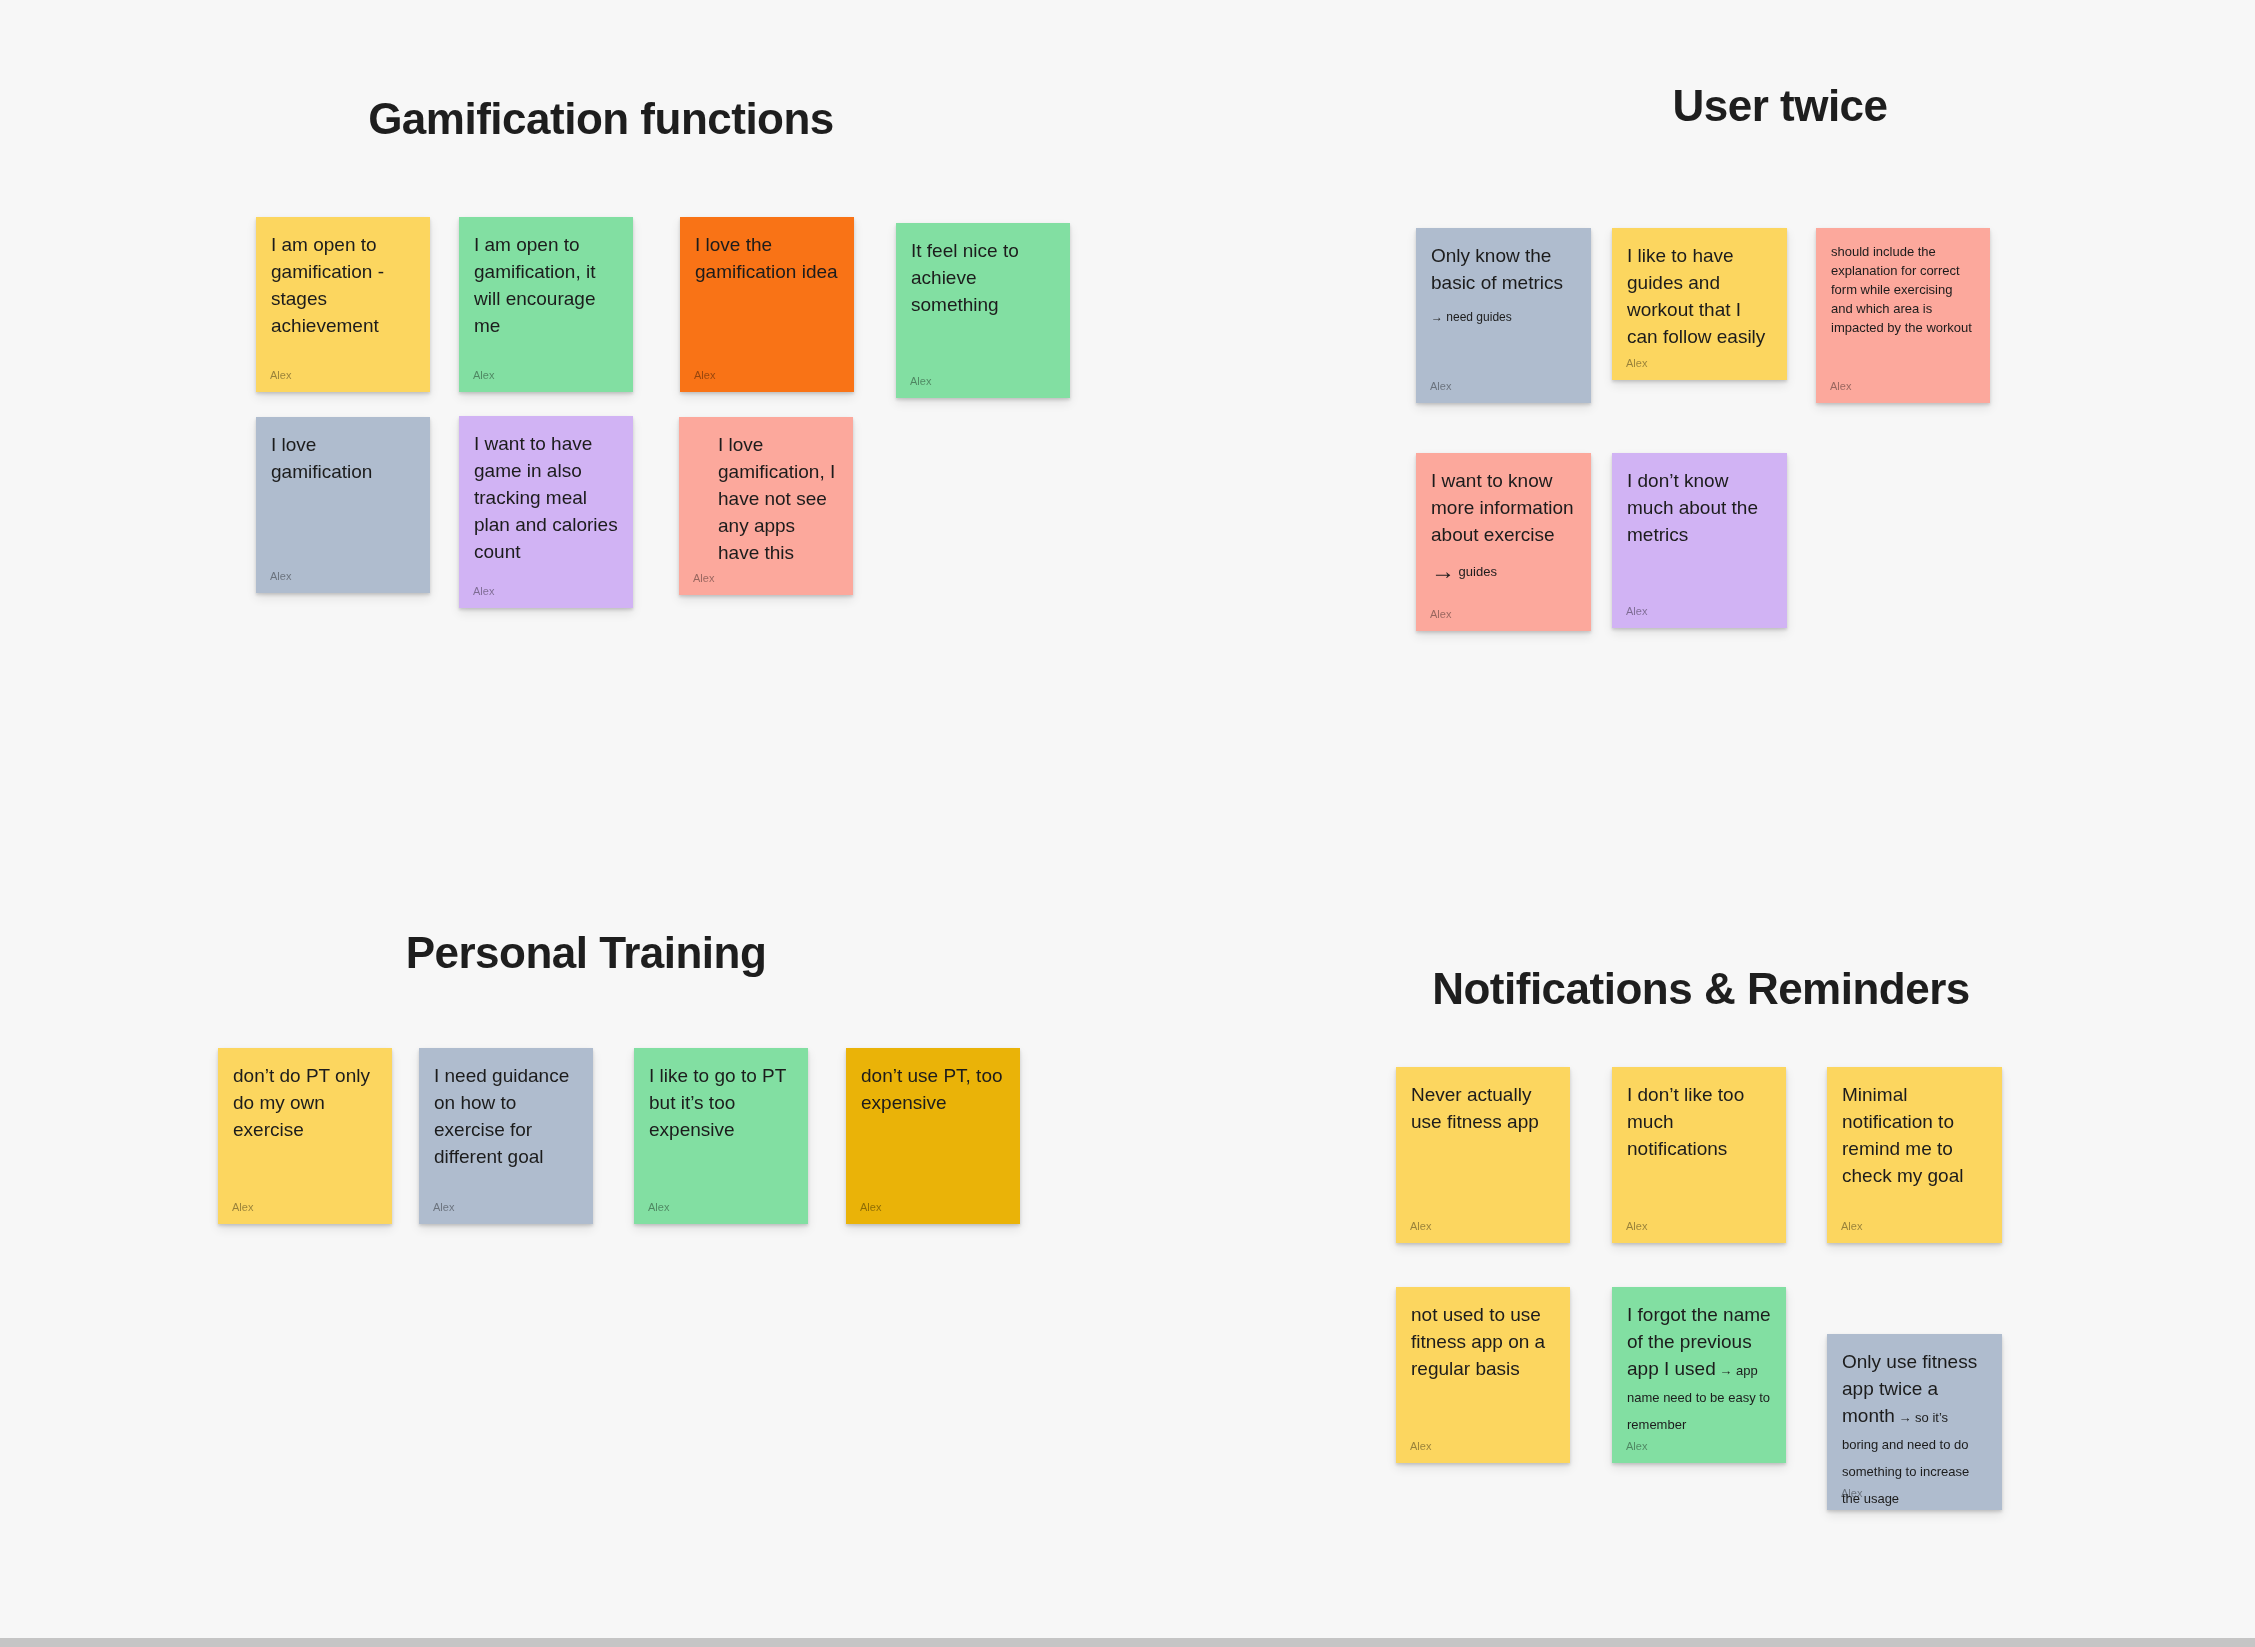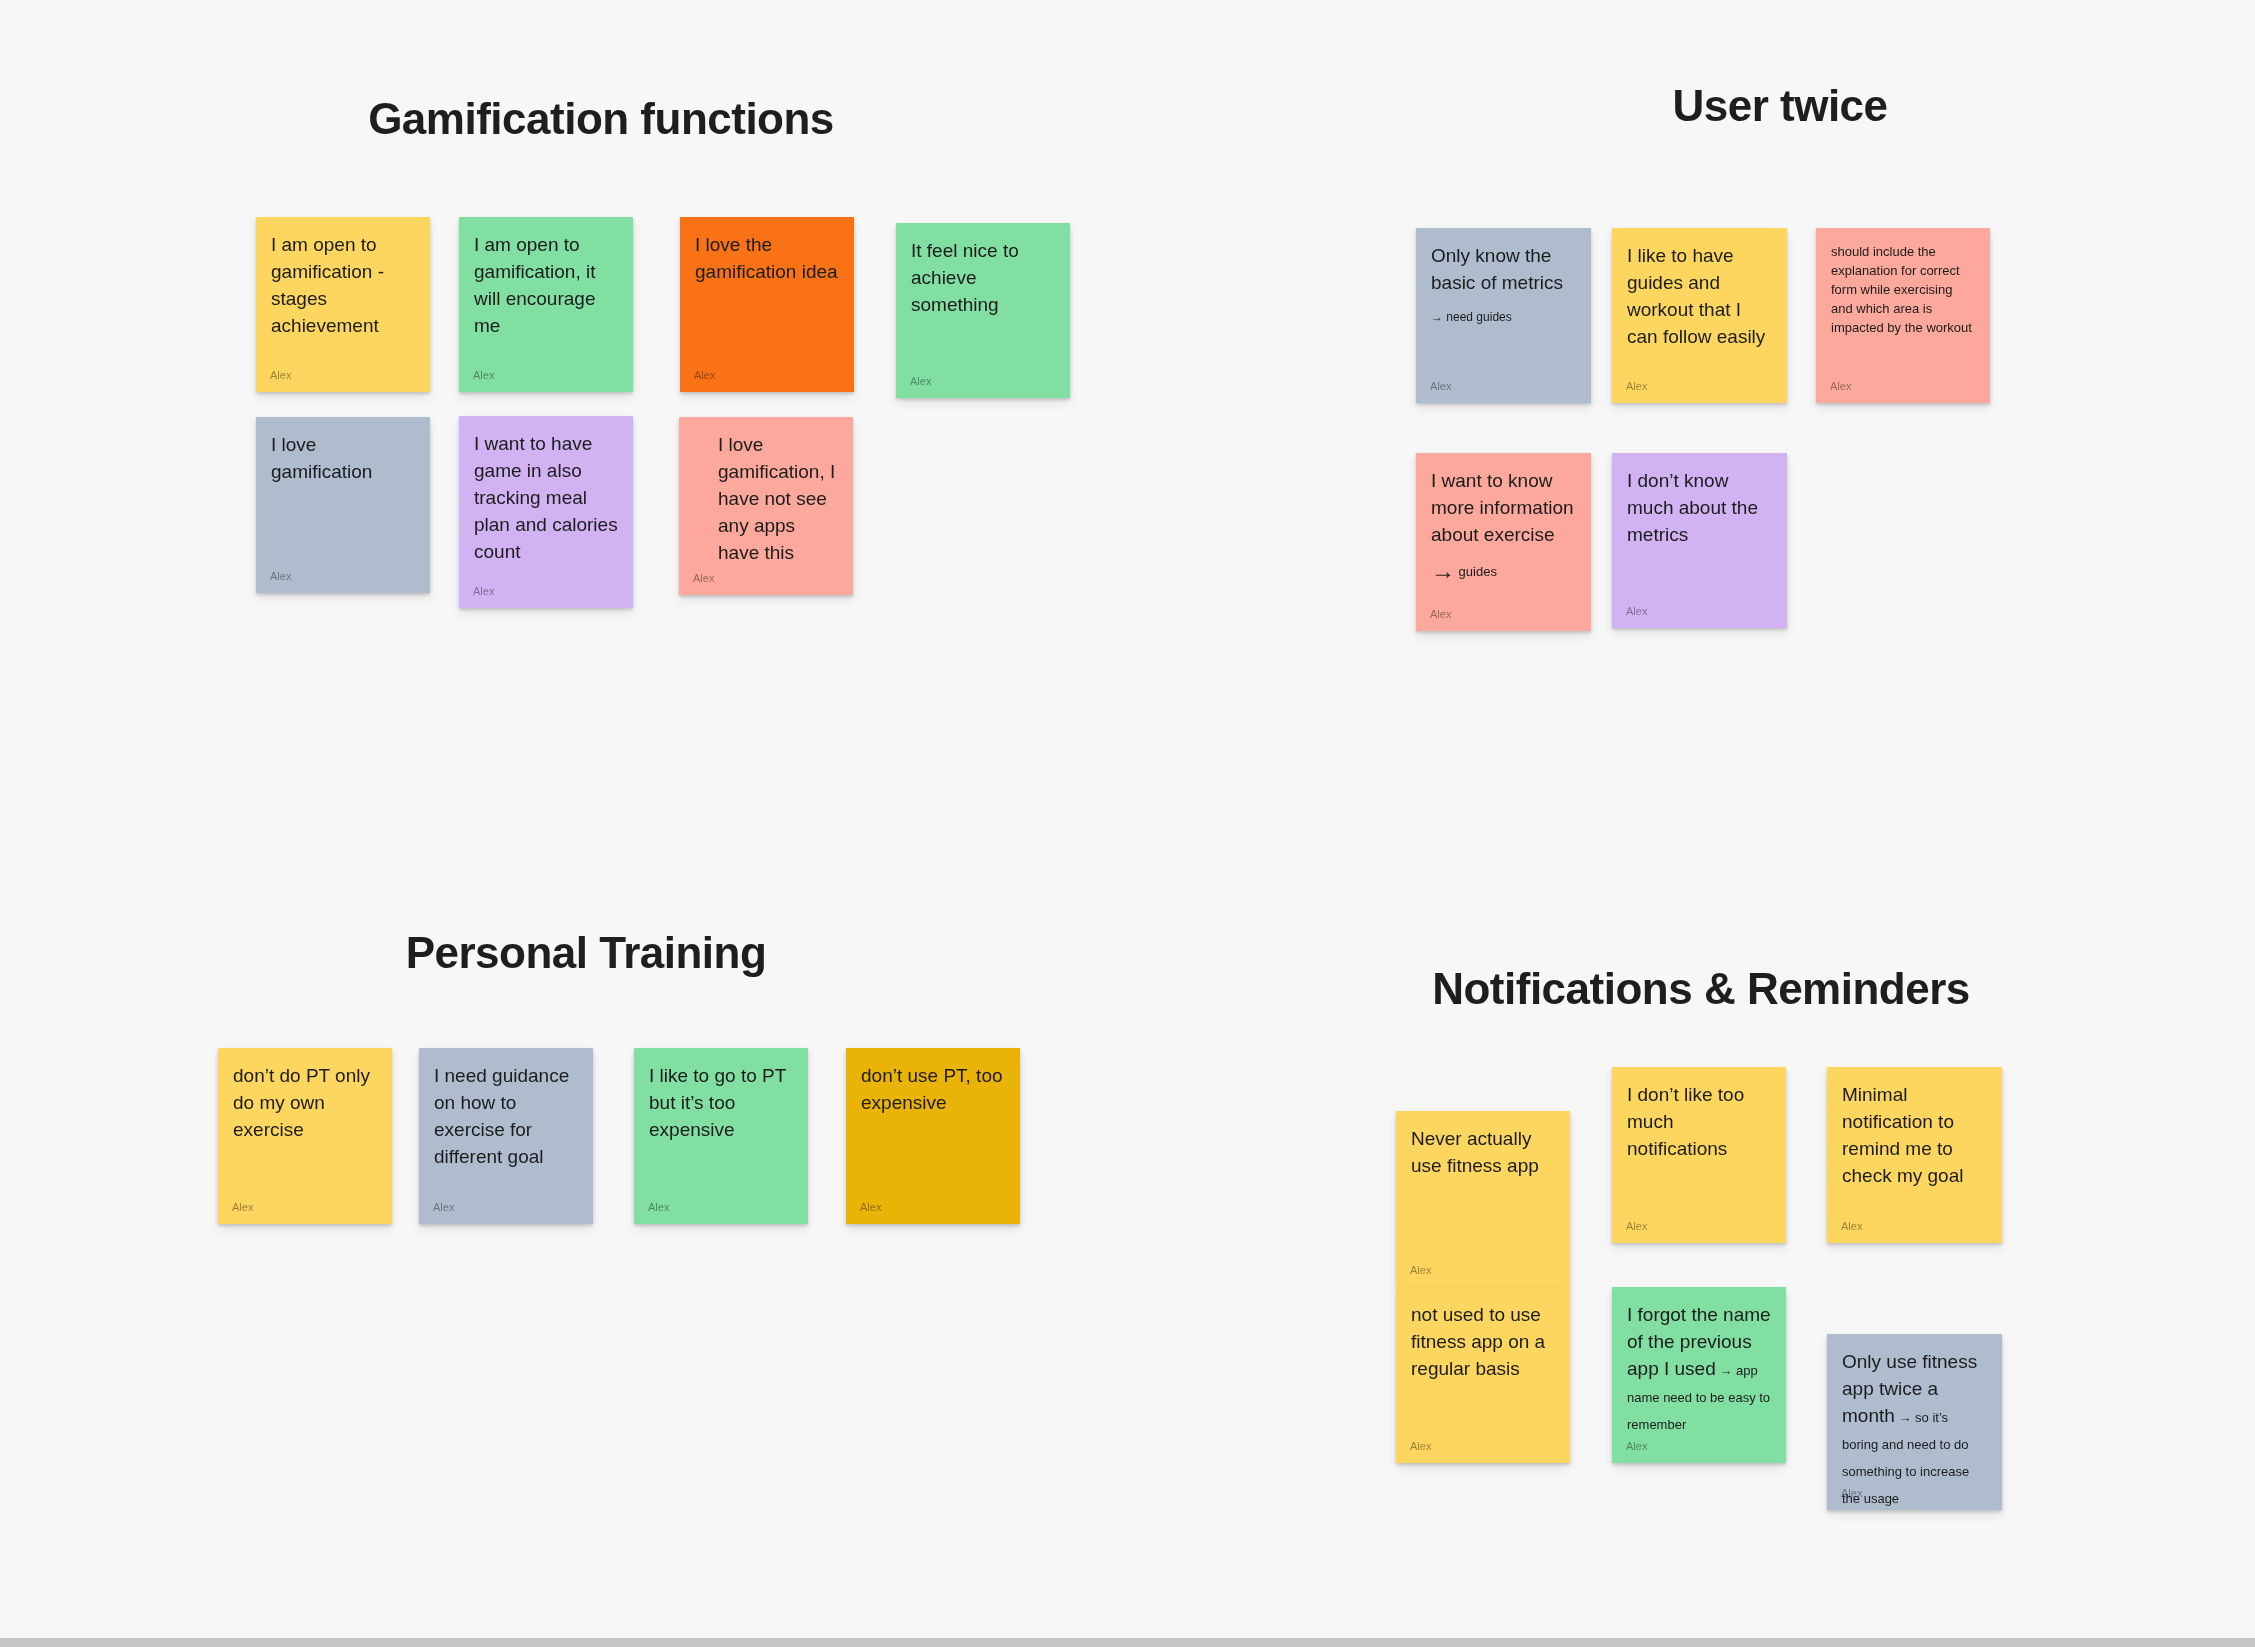--- a/index.html
+++ b/index.html
@@ -89,21 +89,21 @@
         <div class="note-author">Alex</div>
       </div>
       <div class="note" style="left: 679px; top: 417px; width: 174px; height: 178px; background: rgb(252, 168, 156); padding-left: 39px;">
         <div class="note-body"><span class="tx-main">I love gamification, I have not see any apps have this</span></div>
         <div class="note-author">Alex</div>
       </div>
       <div class="note" style="left: 1416px; top: 228px; width: 175px; height: 175px; background: rgb(175, 188, 206);">
         <div class="note-body"><span class="tx-main">Only know the basic of metrics</span><div class="tx-smallblock">→ need guides</div></div>
         <div class="note-author">Alex</div>
       </div>
-      <div class="note" style="left: 1612px; top: 228px; width: 175px; height: 175px; background: rgb(252, 214, 95);">
+      <div class="note" style="left: 1612px; top: 228px; width: 175px; height: 152px; background: rgb(252, 214, 95);">
         <div class="note-body"><span class="tx-main">I like to have guides and workout that I can follow easily</span></div>
         <div class="note-author">Alex</div>
       </div>
       <div class="note" style="left: 1816px; top: 228px; width: 174px; height: 175px; background: rgb(252, 168, 156);">
         <div class="note-body">
           <div class="tx-smallmain">should include the explanation for correct form while exercising and which area is impacted by the workout</div>
         </div>
         <div class="note-author">Alex</div>
       </div>
       <div class="note" style="left: 1416px; top: 453px; width: 175px; height: 178px; background: rgb(252, 168, 156);">
@@ -123,21 +123,21 @@
         <div class="note-author">Alex</div>
       </div>
       <div class="note" style="left: 634px; top: 1048px; width: 174px; height: 176px; background: rgb(130, 223, 162);">
         <div class="note-body"><span class="tx-main">I like to go to PT but it’s too expensive</span></div>
         <div class="note-author">Alex</div>
       </div>
       <div class="note" style="left: 846px; top: 1048px; width: 174px; height: 176px; background: #eab308;">
         <div class="note-body"><span class="tx-main">don’t use PT, too expensive</span></div>
         <div class="note-author">Alex</div>
       </div>
-      <div class="note" style="left: 1396px; top: 1067px; width: 174px; height: 176px; background: rgb(252, 214, 95); margin-top: 44px;">
+      <div class="note" style="left: 1396px; top: 1067px; width: 174px; height: 176px; background: rgb(252, 214, 95);">
         <div class="note-body"><span class="tx-main">Never actually use fitness app</span></div>
         <div class="note-author">Alex</div>
       </div>
       <div class="note" style="left: 1612px; top: 1067px; width: 174px; height: 176px; background: rgb(252, 214, 95);">
         <div class="note-body"><span class="tx-main">I don’t like too much notifications</span></div>
         <div class="note-author">Alex</div>
       </div>
       <div class="note" style="left: 1827px; top: 1067px; width: 175px; height: 176px; background: rgb(252, 214, 95);">
         <div class="note-body"><span class="tx-main">Minimal notification to remind me to check my goal</span></div>
         <div class="note-author">Alex</div>

